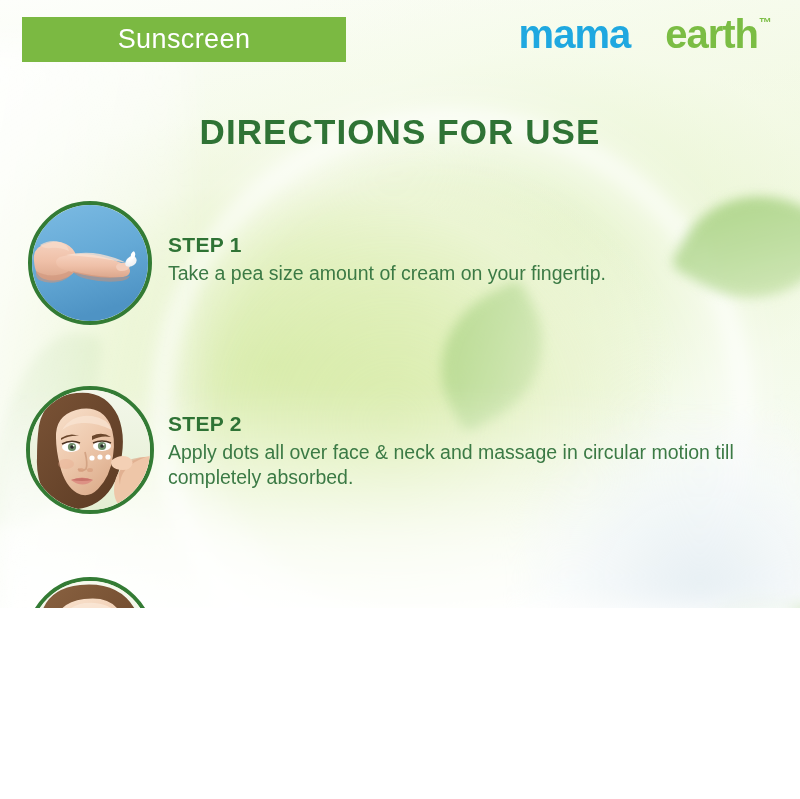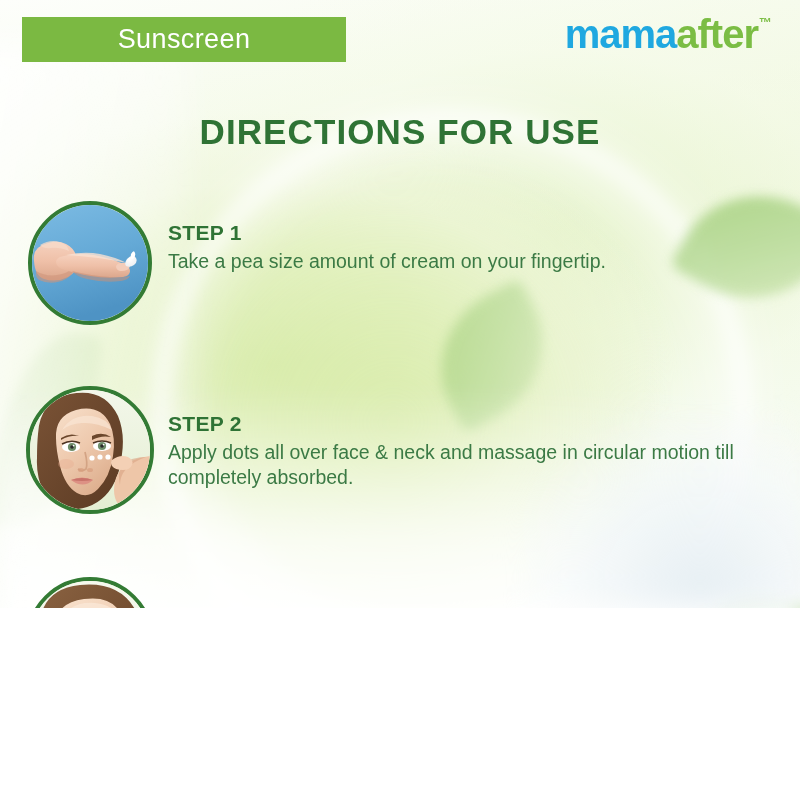--- a/index.html
+++ b/index.html
@@ -124,20 +124,21 @@
     right: 28px;
     top: 14px;
     display: flex;
     align-items: flex-start;
     line-height: 1;
   }
   .brand-part {
     font-size: 40px;
     font-weight: bold;
     letter-spacing: -1px;
+    margin-left: 35px;
   }
   .brand-mama { color: #1fa8e0; }
   .brand-earth { color: #7bbd44; }
   .brand-tm {
     color: #7bbd44;
     font-size: 13px;
     font-weight: bold;
     margin-top: 2px;
     margin-left: 1px;
   }
@@ -176,21 +177,21 @@
     overflow: hidden;
     background: #eef5e3;
   }
   .step-2 .thumb, .step-3 .thumb { left: 26px; width: 120px; height: 120px; }
 
   .thumb-inner { position: absolute; inset: 0; overflow: hidden; }
 
   .step-text {
     position: absolute;
     left: 168px;
-    top: 20px;
+    top: 32px;
     width: 625px;
   }
   .step-label {
     color: #2f7335;
     font-size: 21px;
     font-weight: bold;
     letter-spacing: 0.3px;
     margin: 0 0 4px 0;
   }
   .step-body {
@@ -231,21 +232,21 @@
   <div class="bg-sheen-l"></div>
   <div class="bg-sheen-b"></div>
   <div class="bg-sheen-bl"></div>
 
   <div class="badge">
     <span class="badge-label">Sunscreen</span>
   </div>
 
   <div class="brand">
     <span class="brand-part brand-mama">mama</span>
-    <span class="brand-part brand-earth">after</span>
+    <span class="brand-part brand-earth">earth</span>
     <span class="brand-tm">™</span>
   </div>
 
   <div class="title">DIRECTIONS FOR USE</div>
 
   <div class="step step-1">
     <div class="thumb">
       <div class="thumb-inner">
         <svg viewBox="0 0 116 116" width="116" height="116">
           <defs>

